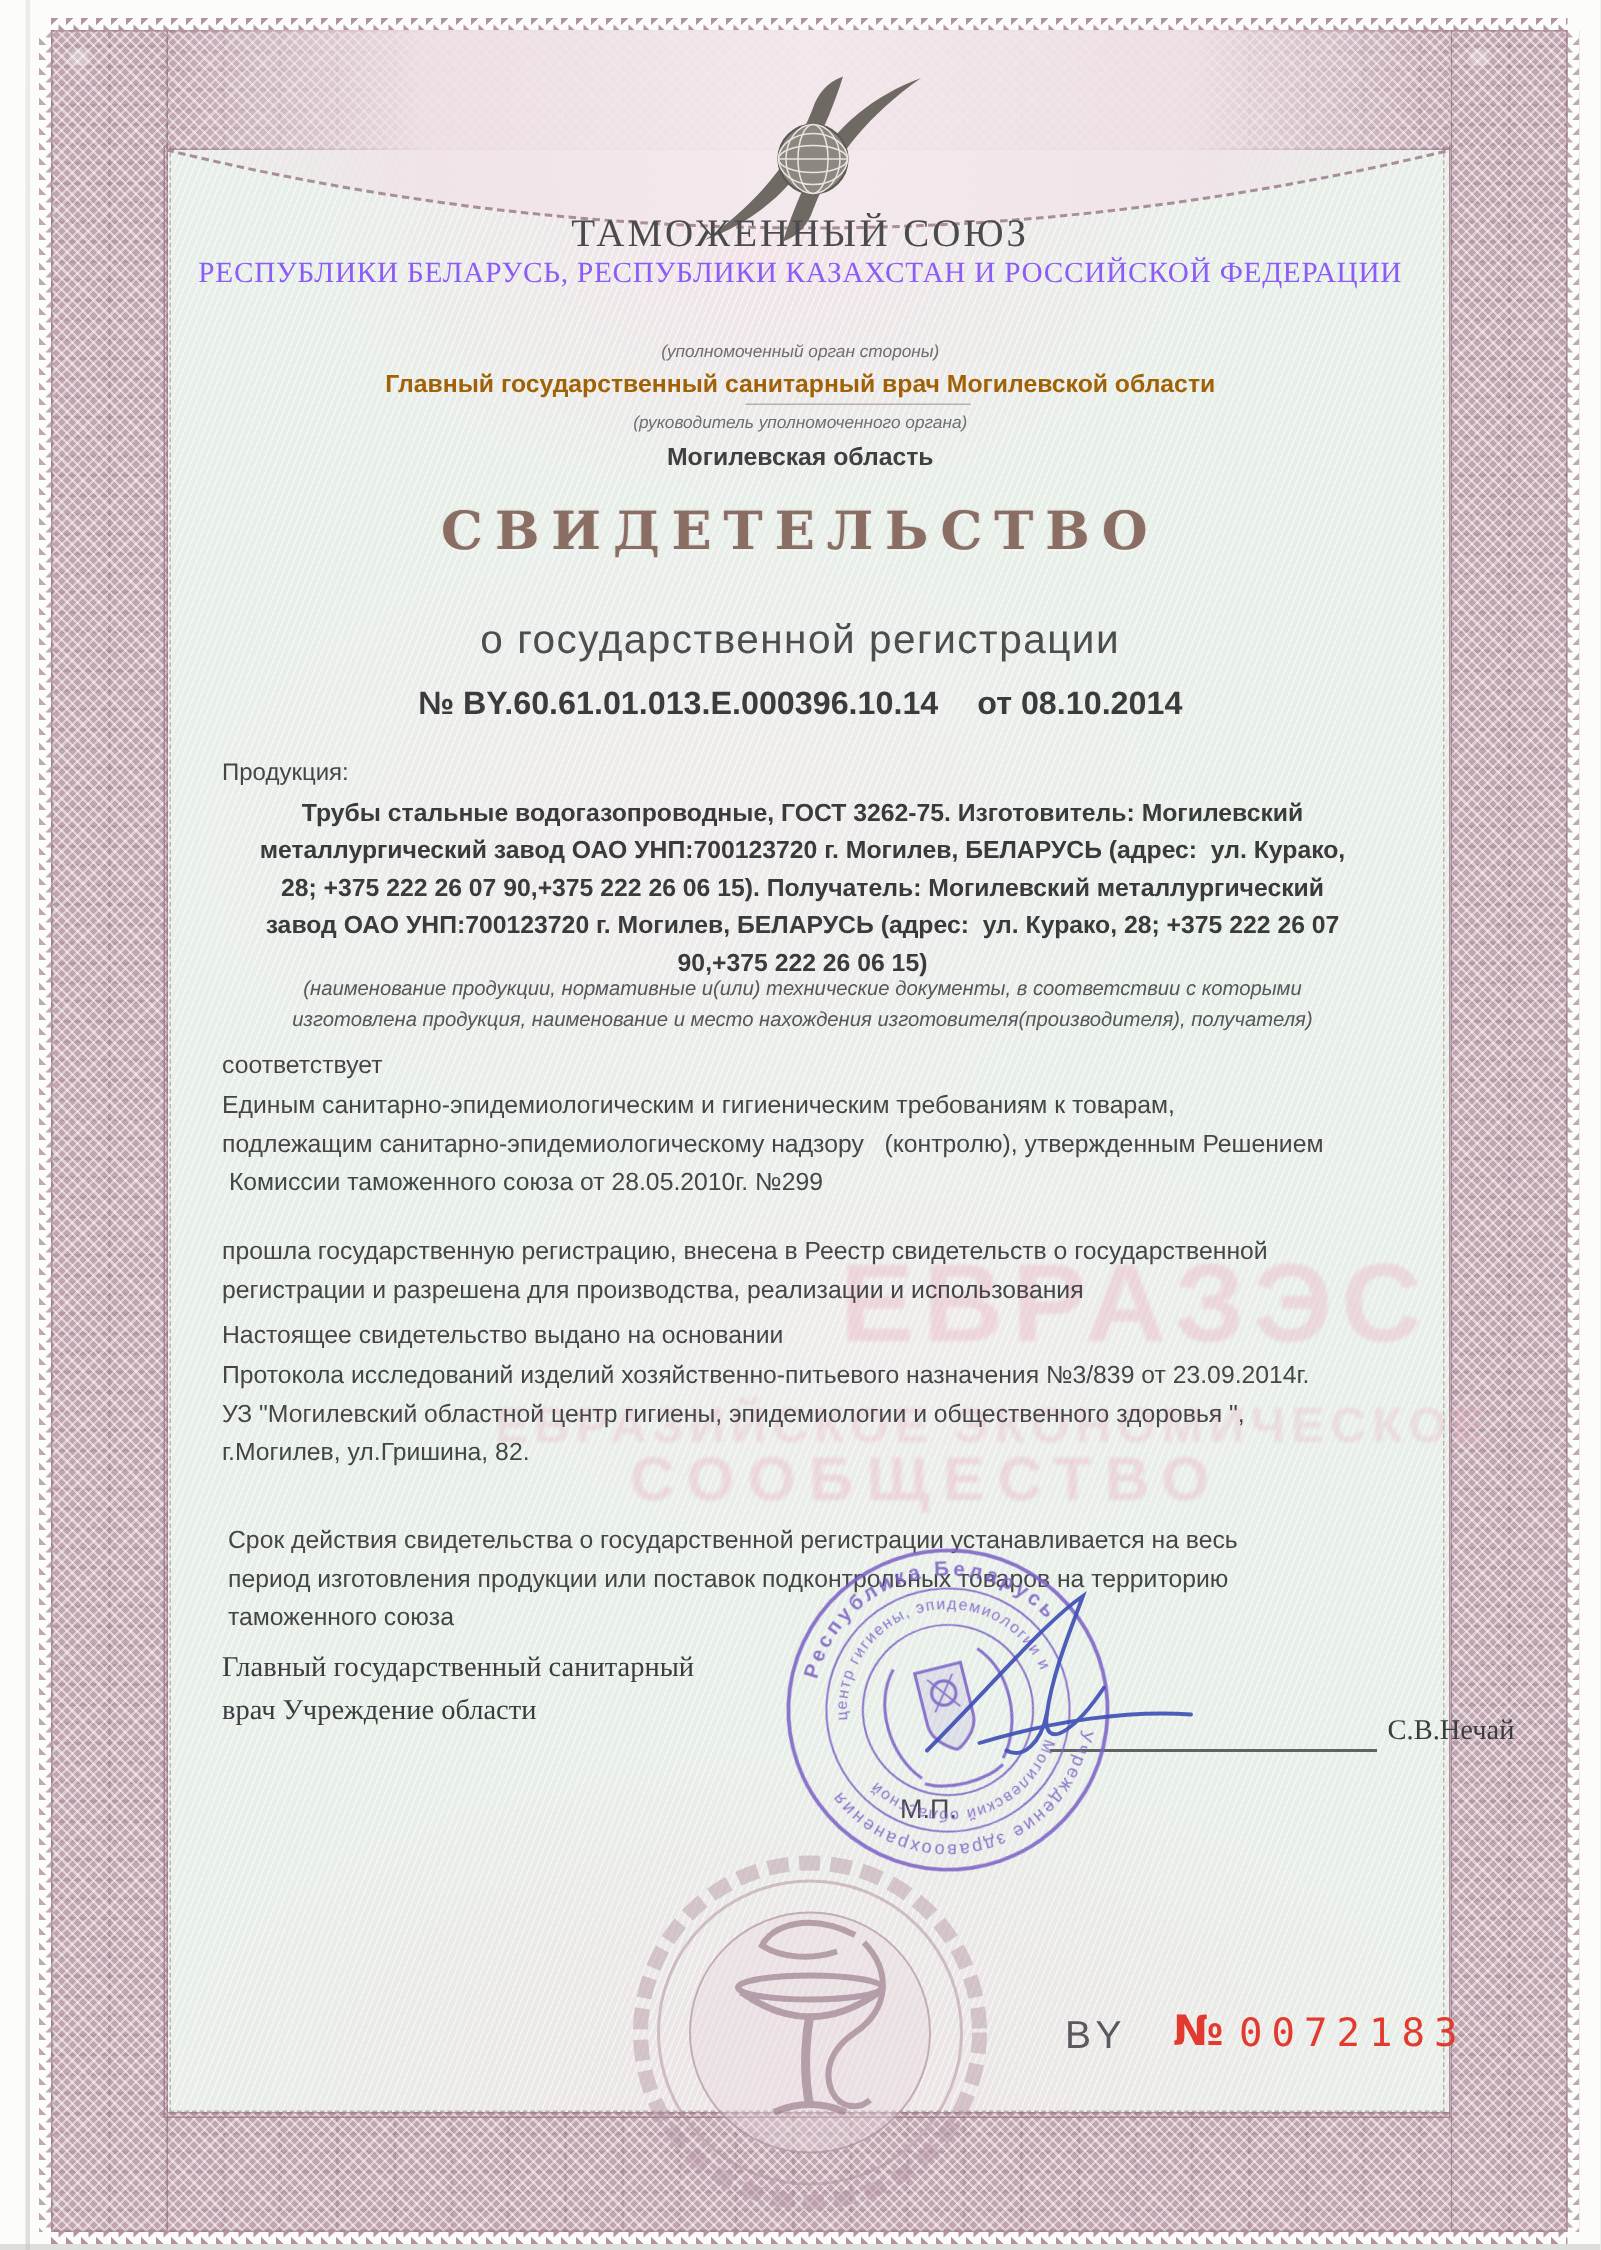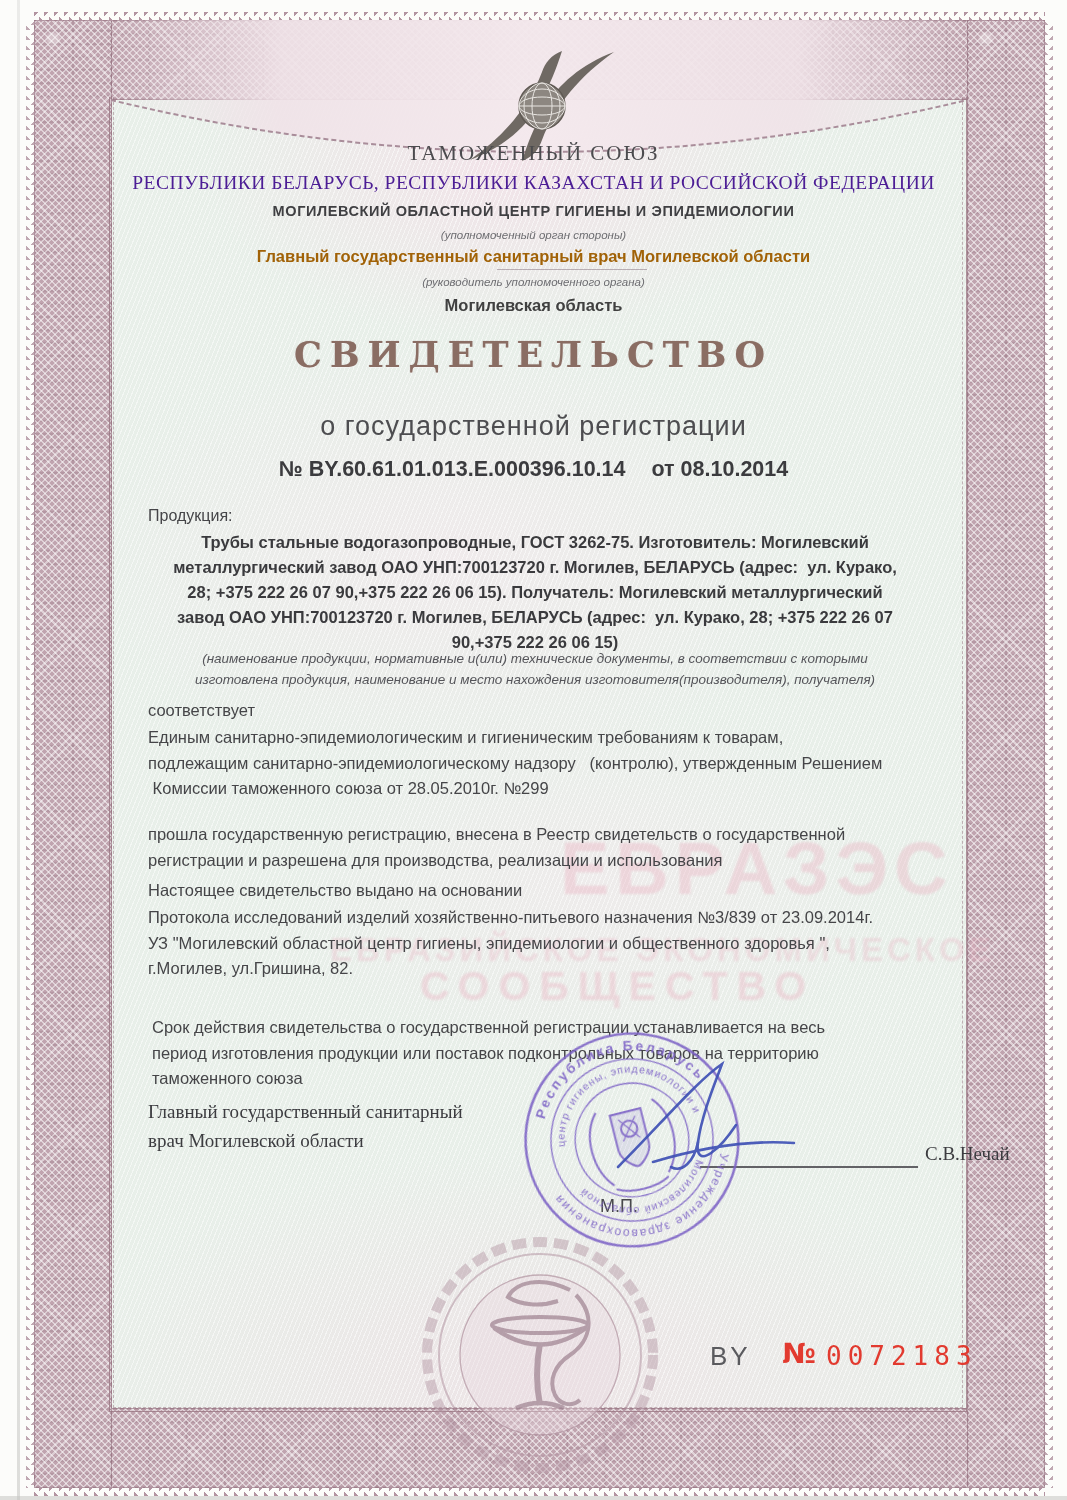--- a/index.html
+++ b/index.html
@@ -48,22 +48,22 @@
     border-left:1.5px solid rgba(151,116,129,.8);border-right:1.5px solid rgba(151,116,129,.8);
     border-bottom:1.5px solid rgba(151,116,129,.8);}
   .frame::before{content:"";position:absolute;left:3px;right:3px;top:0;bottom:3px;
     border-left:1px dashed rgba(151,116,129,.5);border-right:1px dashed rgba(151,116,129,.5);
     border-bottom:1px dashed rgba(151,116,129,.5);}
   .arch{left:111px;top:20px;width:856px;height:150px;z-index:3;pointer-events:none;}
 
   
   .ser{font-family:"Liberation Serif",serif;}
   .c{left:0;width:1067px;text-align:center;}
-  .h-union{top:141px;font-size:21px;letter-spacing:2px;color:#4b4b4e;z-index:7;}
-  .h-rep{top:172px;font-size:19.5px;letter-spacing:.5px;color:#4c1d95;z-index:7;}
+  .h-union{top:141px;font-size:26px;letter-spacing:2px;color:#4b4b4e;z-index:7;}
+  .h-rep{top:172px;font-size:19.5px;letter-spacing:.5px;color:#8b5cf6;z-index:7;}
   .h-org{top:203px;font-size:14.5px;font-weight:bold;letter-spacing:.6px;color:#3f3f42;z-index:7;}
   .cap{font-style:italic;font-size:11.5px;color:#6d6d71;z-index:7;}
   .cap1{top:229px;} .cap2{top:276px;} .cap3{top:319px;}
   .h-off{top:247px;font-size:16.5px;font-weight:bold;color:#a16207;z-index:7;}
   .off-line{left:497px;top:269px;width:150px;height:1px;background:rgba(120,95,108,.45);z-index:7;}
   .h-reg{top:296px;font-size:16.5px;font-weight:bold;color:#404040;z-index:7;}
 
   
   .t-main{top:334px;font-family:"DejaVu Serif",serif;font-weight:bold;font-size:35px;
     letter-spacing:8px;color:#8a6d63;z-index:7;
@@ -151,21 +151,20 @@
       <ellipse cx="90" cy="56" rx="10" ry="23"></ellipse>
       <ellipse cx="90" cy="56" rx="18" ry="23"></ellipse>
       <ellipse cx="90" cy="56" rx="23" ry="9"></ellipse>
       <line x1="67" y1="56" x2="113" y2="56"></line>
       <ellipse cx="90" cy="56" rx="23" ry="17"></ellipse>
     </g>
   </svg>
 
   <div class="abs ser c h-union">ТАМОЖЕННЫЙ СОЮЗ</div>
   <div class="abs ser c h-rep">РЕСПУБЛИКИ БЕЛАРУСЬ, РЕСПУБЛИКИ КАЗАХСТАН И РОССИЙСКОЙ ФЕДЕРАЦИИ</div>
-  <div class="abs c h-org">МОГИЛЕВСКИЙ ОБЛАСТНОЙ ЦЕНТР ГИГИЕНЫ И ЭПИДЕМИОЛОГИИ</div>
   <div class="abs c cap cap1">(уполномоченный орган стороны)</div>
   <div class="abs c h-off">Главный государственный санитарный врач Могилевской области</div>
   <div class="abs off-line"></div>
   <div class="abs c cap cap2">(руководитель уполномоченного органа)</div>
   <div class="abs c h-reg">Могилевская область</div>
 
   <div class="abs c t-main">СВИДЕТЕЛЬСТВО</div>
   <div class="abs c t-sub">о государственной регистрации</div>
   <div class="abs c t-num"><span>№ BY.60.61.01.013.Е.000396.10.14</span><span class="dt">от 08.10.2014</span></div>
 
@@ -189,21 +188,21 @@
 регистрации и разрешена для производства, реализации и использования</div>
   <div class="abs lbl-basis">Настоящее свидетельство выдано на основании</div>
   <div class="abs pp p-basis">Протокола исследований изделий хозяйственно-питьевого назначения №3/839 от 23.09.2014г.
 УЗ "Могилевский областной центр гигиены, эпидемиологии и общественного здоровья ",
 г.Могилев, ул.Гришина, 82.</div>
   <div class="abs pp p-valid">Срок действия свидетельства о государственной регистрации устанавливается на весь
 период изготовления продукции или поставок подконтрольных товаров на территорию
 таможенного союза</div>
 
   <div class="abs ser sig1">Главный государственный санитарный</div>
-  <div class="abs ser sig2">врач Могилевской области</div>
+  <div class="abs ser sig2">врач Учреждение области</div>
   <div class="abs sig-line"></div>
   <div class="abs ser sig-name">С.В.Нечай</div>
   <div class="abs mp">М.П.</div>
 
   <svg class="abs stamp" viewBox="0 0 225 225">
     <defs>
       <path id="arcOutTop" d="M 24,112.5 A 88.5,88.5 0 0 1 201,112.5"></path>
       <path id="arcInTop" d="M 46,112.5 A 66.5,66.5 0 0 1 179,112.5"></path>
     </defs>
     <g fill="none" stroke="#7d63c6">

